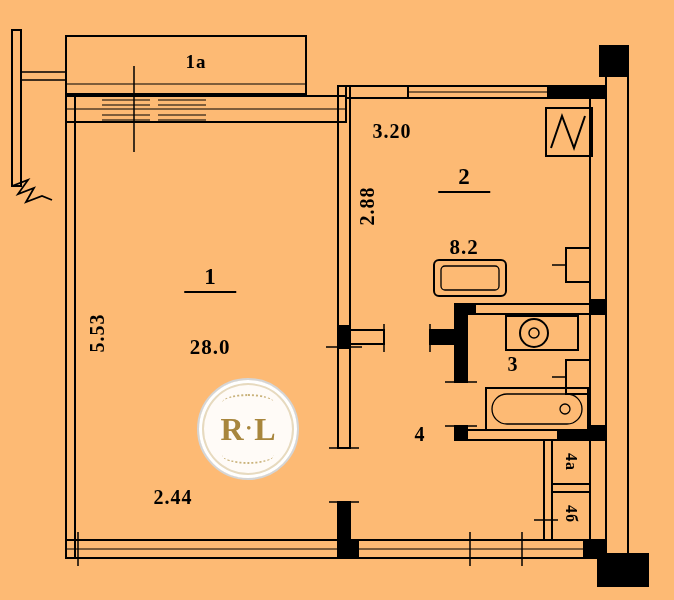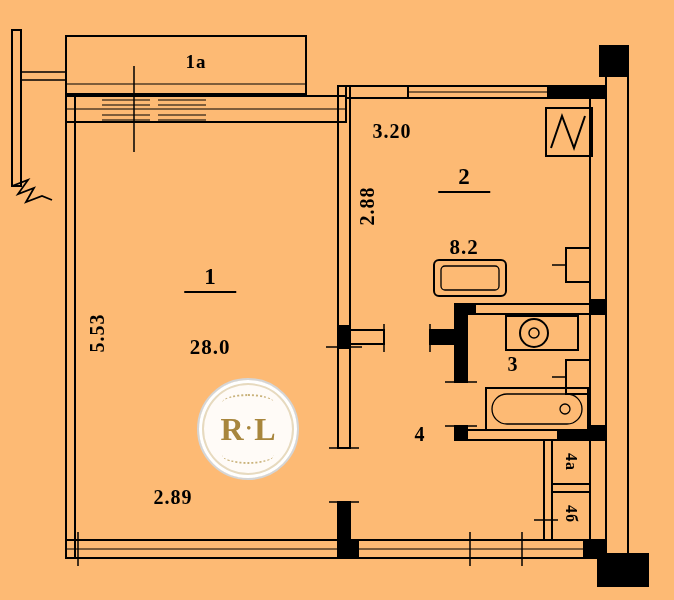--- a/index.html
+++ b/index.html
@@ -164,21 +164,21 @@
     <span class="room-num">2</span>
     <span class="room-area">8.2</span>
   </div>
 
   <div class="room-tag" style="left:210px;top:312px;">
     <span class="room-num">1</span>
     <span class="room-area">28.0</span>
   </div>
 
   <div class="lbl vert" style="left:97px;top:333px;">5.53</div>
-  <div class="lbl" style="left:173px;top:497px;">2.89</div>
+  <div class="lbl" style="left:173px;top:497px;">2.44</div>
 
   <div class="lbl" style="left:513px;top:364px;">3</div>
   <div class="lbl" style="left:420px;top:434px;">4</div>
 
   <div class="lbl vert-cw small" style="left:571px;top:462px;">4а</div>
   <div class="lbl vert-cw small" style="left:571px;top:514px;">4б</div>
 
   <div class="watermark">
     <div class="wm-arc"></div>
     <div class="wm-mono">

